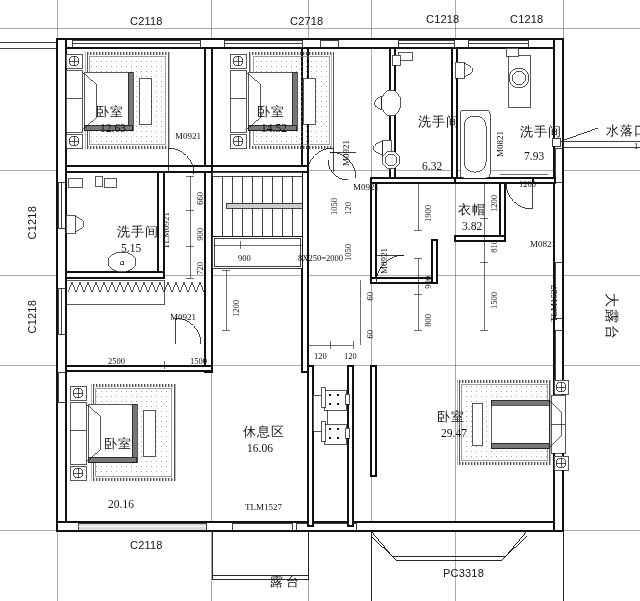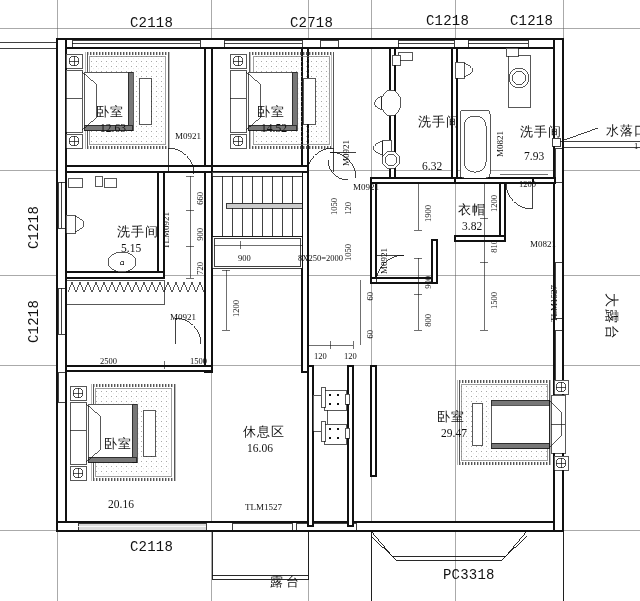--- a/index.html
+++ b/index.html
@@ -16,21 +16,21 @@
   }
   svg.layer { position: absolute; left: 0; top: 0; width: 640px; height: 601px; }
   .lbl {
     position: absolute;
     color: #111;
     white-space: nowrap;
     line-height: 1;
   }
   .room-name { font-size: 13px; letter-spacing: 1px; }
   .room-area { font-size: 11.5px; font-family: "Liberation Serif", serif; }
-  .win-code { font-size: 14px; font-family: Liberation Mono, monospace; letter-spacing: .2px; }
+  .win-code { font-size: 11px; font-family: Liberation Sans, sans-serif; letter-spacing: .2px; }
   .door-code { font-size: 9px; font-family: "Liberation Serif", serif; }
   .dim { font-size: 8.5px; font-family: "Liberation Serif", serif; }
   .vert { writing-mode: vertical-rl; text-orientation: sideways; transform: rotate(180deg); }
   .vert2 { writing-mode: vertical-rl; text-orientation: sideways; }
   .big-name { font-size: 14px; letter-spacing: 2px; }
   .terr { font-size: 13px; letter-spacing: 3px; }
   #watermark {
     position: absolute;
     left: 118px; top: 258px;
     width: 410px; height: 110px;
@@ -473,17 +473,17 @@
       <div class="lbl dim" style="left: 344px; top: 352px;">120</div>
       <div class="lbl dim vert" style="left: 366px; top: 292px;">60</div>
       <div class="lbl dim vert" style="left: 366px; top: 330px;">60</div>
       <div class="lbl dim vert" style="left: 424px; top: 205px;">1900</div>
       <div class="lbl dim vert" style="left: 490px; top: 195px;">1200</div>
       <div class="lbl dim vert" style="left: 490px; top: 240px;">810</div>
       <div class="lbl dim vert" style="left: 424px; top: 276px;">900</div>
       <div class="lbl dim vert" style="left: 424px; top: 314px;">800</div>
       <div class="lbl dim vert" style="left: 490px; top: 292px;">1500</div>
       <div class="lbl dim" style="left: 519px; top: 180px;">1200</div>
-      <div class="lbl dim" style="left: 100px; top: 357px;">2500</div>
+      <div class="lbl dim" style="left: 108px; top: 357px;">2500</div>
       <div class="lbl dim" style="left: 190px; top: 357px;">1500</div>
     </div>
 
 </div>
 
 </body></html>

